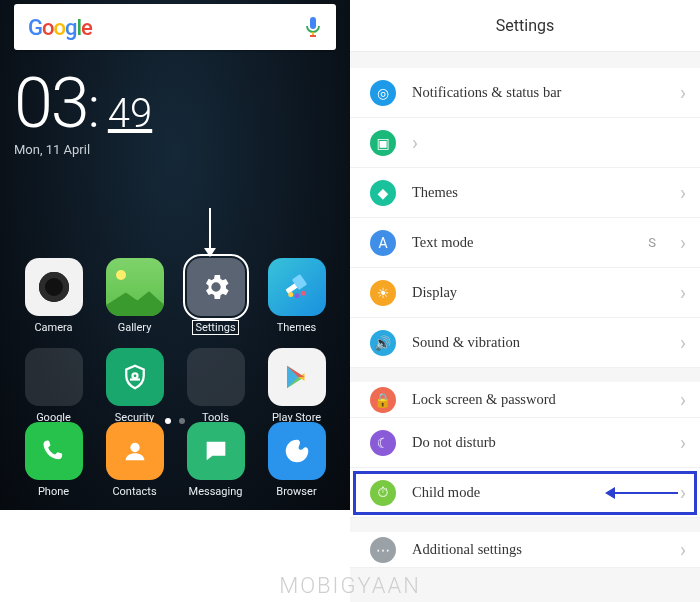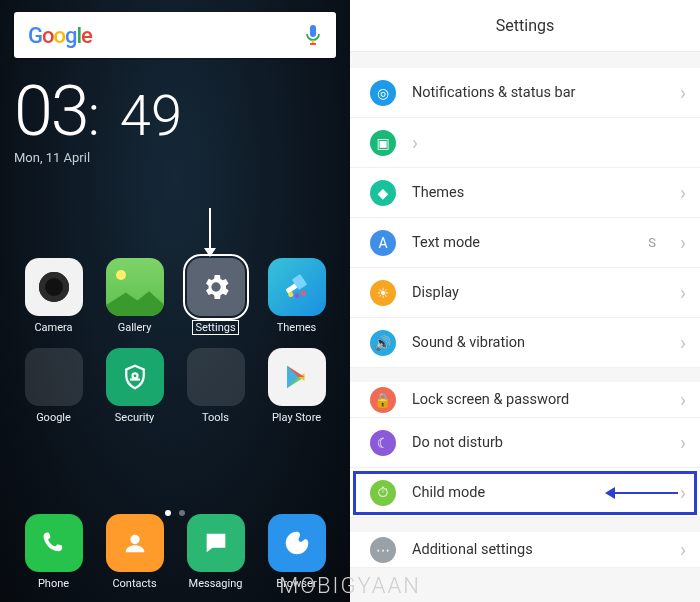--- a/index.html
+++ b/index.html
@@ -1,32 +1,32 @@
 <!DOCTYPE html>
 <html><head>
 <meta charset="utf-8">
 <style>
 * { margin: 0; padding: 0; box-sizing: border-box; }
 body { font-family: Roboto, "Helvetica Neue", Arial, sans-serif; background: #fff; width: 700px; height: 602px; overflow: hidden; position: relative; }
 .container { display: flex; width: 100%; height: 100%; }
 
 
-.left { width: 350px; height: 602px; background: radial-gradient(ellipse at 50% 30%, #152838 0%, #0a1119 70%, #060a0f 100%); position: relative; padding: 12px 14px; }
+.left { width: 350px; height: 510px; background: radial-gradient(ellipse at 50% 30%, #152838 0%, #0a1119 70%, #060a0f 100%); position: relative; padding: 4px 14px; }
 .search-bar { background: #fff; border-radius: 3px; height: 46px; display: flex; align-items: center; padding: 0 14px; justify-content: space-between; box-shadow: 0 1px 2px rgba(0,0,0,.3); }
 .google-logo { font-size: 22px; font-weight: 500; letter-spacing: -1px; }
 .google-logo span:nth-child(1){color:#4285F4}
 .google-logo span:nth-child(2){color:#EA4335}
 .google-logo span:nth-child(3){color:#FBBC05}
 .google-logo span:nth-child(4){color:#4285F4}
 .google-logo span:nth-child(5){color:#34A853}
 .google-logo span:nth-child(6){color:#EA4335}
 .mic { width: 18px; height: 24px; display:flex; align-items:center; justify-content:center; }
 .clock { color: #fff; margin-top: 18px; display: flex; align-items: baseline; }
 .clock .hour { font-size: 70px; font-weight: 300; letter-spacing: -2px; line-height: 1; }
-.clock .min { font-size: 56px; font-weight: 300; line-height: 1; margin-left: 20px; }
+.clock .min { font-size: 40px; font-weight: 300; line-height: 1; margin-left: 8px; text-decoration: underline; }
 .dateline { color: #c8d0d6; font-size: 13px; margin-top: 4px; }
 
 .arrow-down { position: absolute; left: 204px; top: 208px; color: #fff; font-size: 13px; text-align:center; z-index:5; }
 .arrow-down .shaft { width: 2px; height: 40px; background: #fff; margin: 0 auto; }
 .arrow-down .head { width:0;height:0;border-left:6px solid transparent;border-right:6px solid transparent;border-top:9px solid #fff; margin:0 auto; }
 
 .grid { position: absolute; left: 0; right: 0; top: 258px; padding: 0 18px; display: grid; grid-template-columns: repeat(4, 1fr); column-gap: 10px; row-gap: 14px; }
 .app { display: flex; flex-direction: column; align-items: center; justify-content: space-between; }
 .app .tile { width: 58px; height: 58px; border-radius: 14px; display: flex; align-items: center; justify-content: center; position: relative; }
 .app .label { color: #e9eef2; font-size: 11px; margin-top: 5px; text-align:center; }
@@ -57,21 +57,21 @@
 .contacts-tile{ background:#ff9b2b; }
 .browser-tile { background:#2a93ec; }
 .msg-tile     { background:#2bb673; }
 
 
 .right { width: 350px; height: 602px; background: #f6f6f6; position: relative; }
 .settings-header { height: 52px; background:#fff; display:flex; align-items:center; justify-content:center; font-size:16px; color:#333; border-bottom:1px solid #ececec;}
 .list { background:#fff; margin-top: 16px; }
 .row { display:flex; align-items:center; height:50px; border-bottom:1px solid #f0f0f0; padding:0 14px 0 20px; gap:16px; position:relative; }
 .row .ic { width:26px; height:26px; border-radius:50%; flex-shrink:0; display:flex; align-items:center; justify-content:center; color:#fff; font-size:14px; }
-.row .txt { flex:1; font-size:14.5px; color:#333; }
+.row .txt { flex:1; font-size:14.5px; color:#333;font-family:Liberation Serif, serif; }
 .row .extra { color:#9a9a9a; font-size:13px; margin-right:8px; }
 .row .chev { color:#c4c4c4; font-size:20px; }
 .row.highlight { outline:3px solid #2b3fd1; outline-offset:-6px; }
 .row.gap-above { border-top: 14px solid #f6f6f6; }
 
 .left-arrow { position:absolute; right:22px; width:64px; height:2px; background:#2b3fd1; }
 .left-arrow::before{content:"";position:absolute;left:-9px;top:-5px;width:0;height:0;border-top:6px solid transparent;border-bottom:6px solid transparent;border-right:10px solid #2b3fd1;}
 
 .watermark { position:absolute; bottom:4px; left:50%; transform:translateX(-50%); color:#cfcfcf; font-size:22px; letter-spacing:2px; font-weight:300; pointer-events:none; z-index:50; }
 </style>

